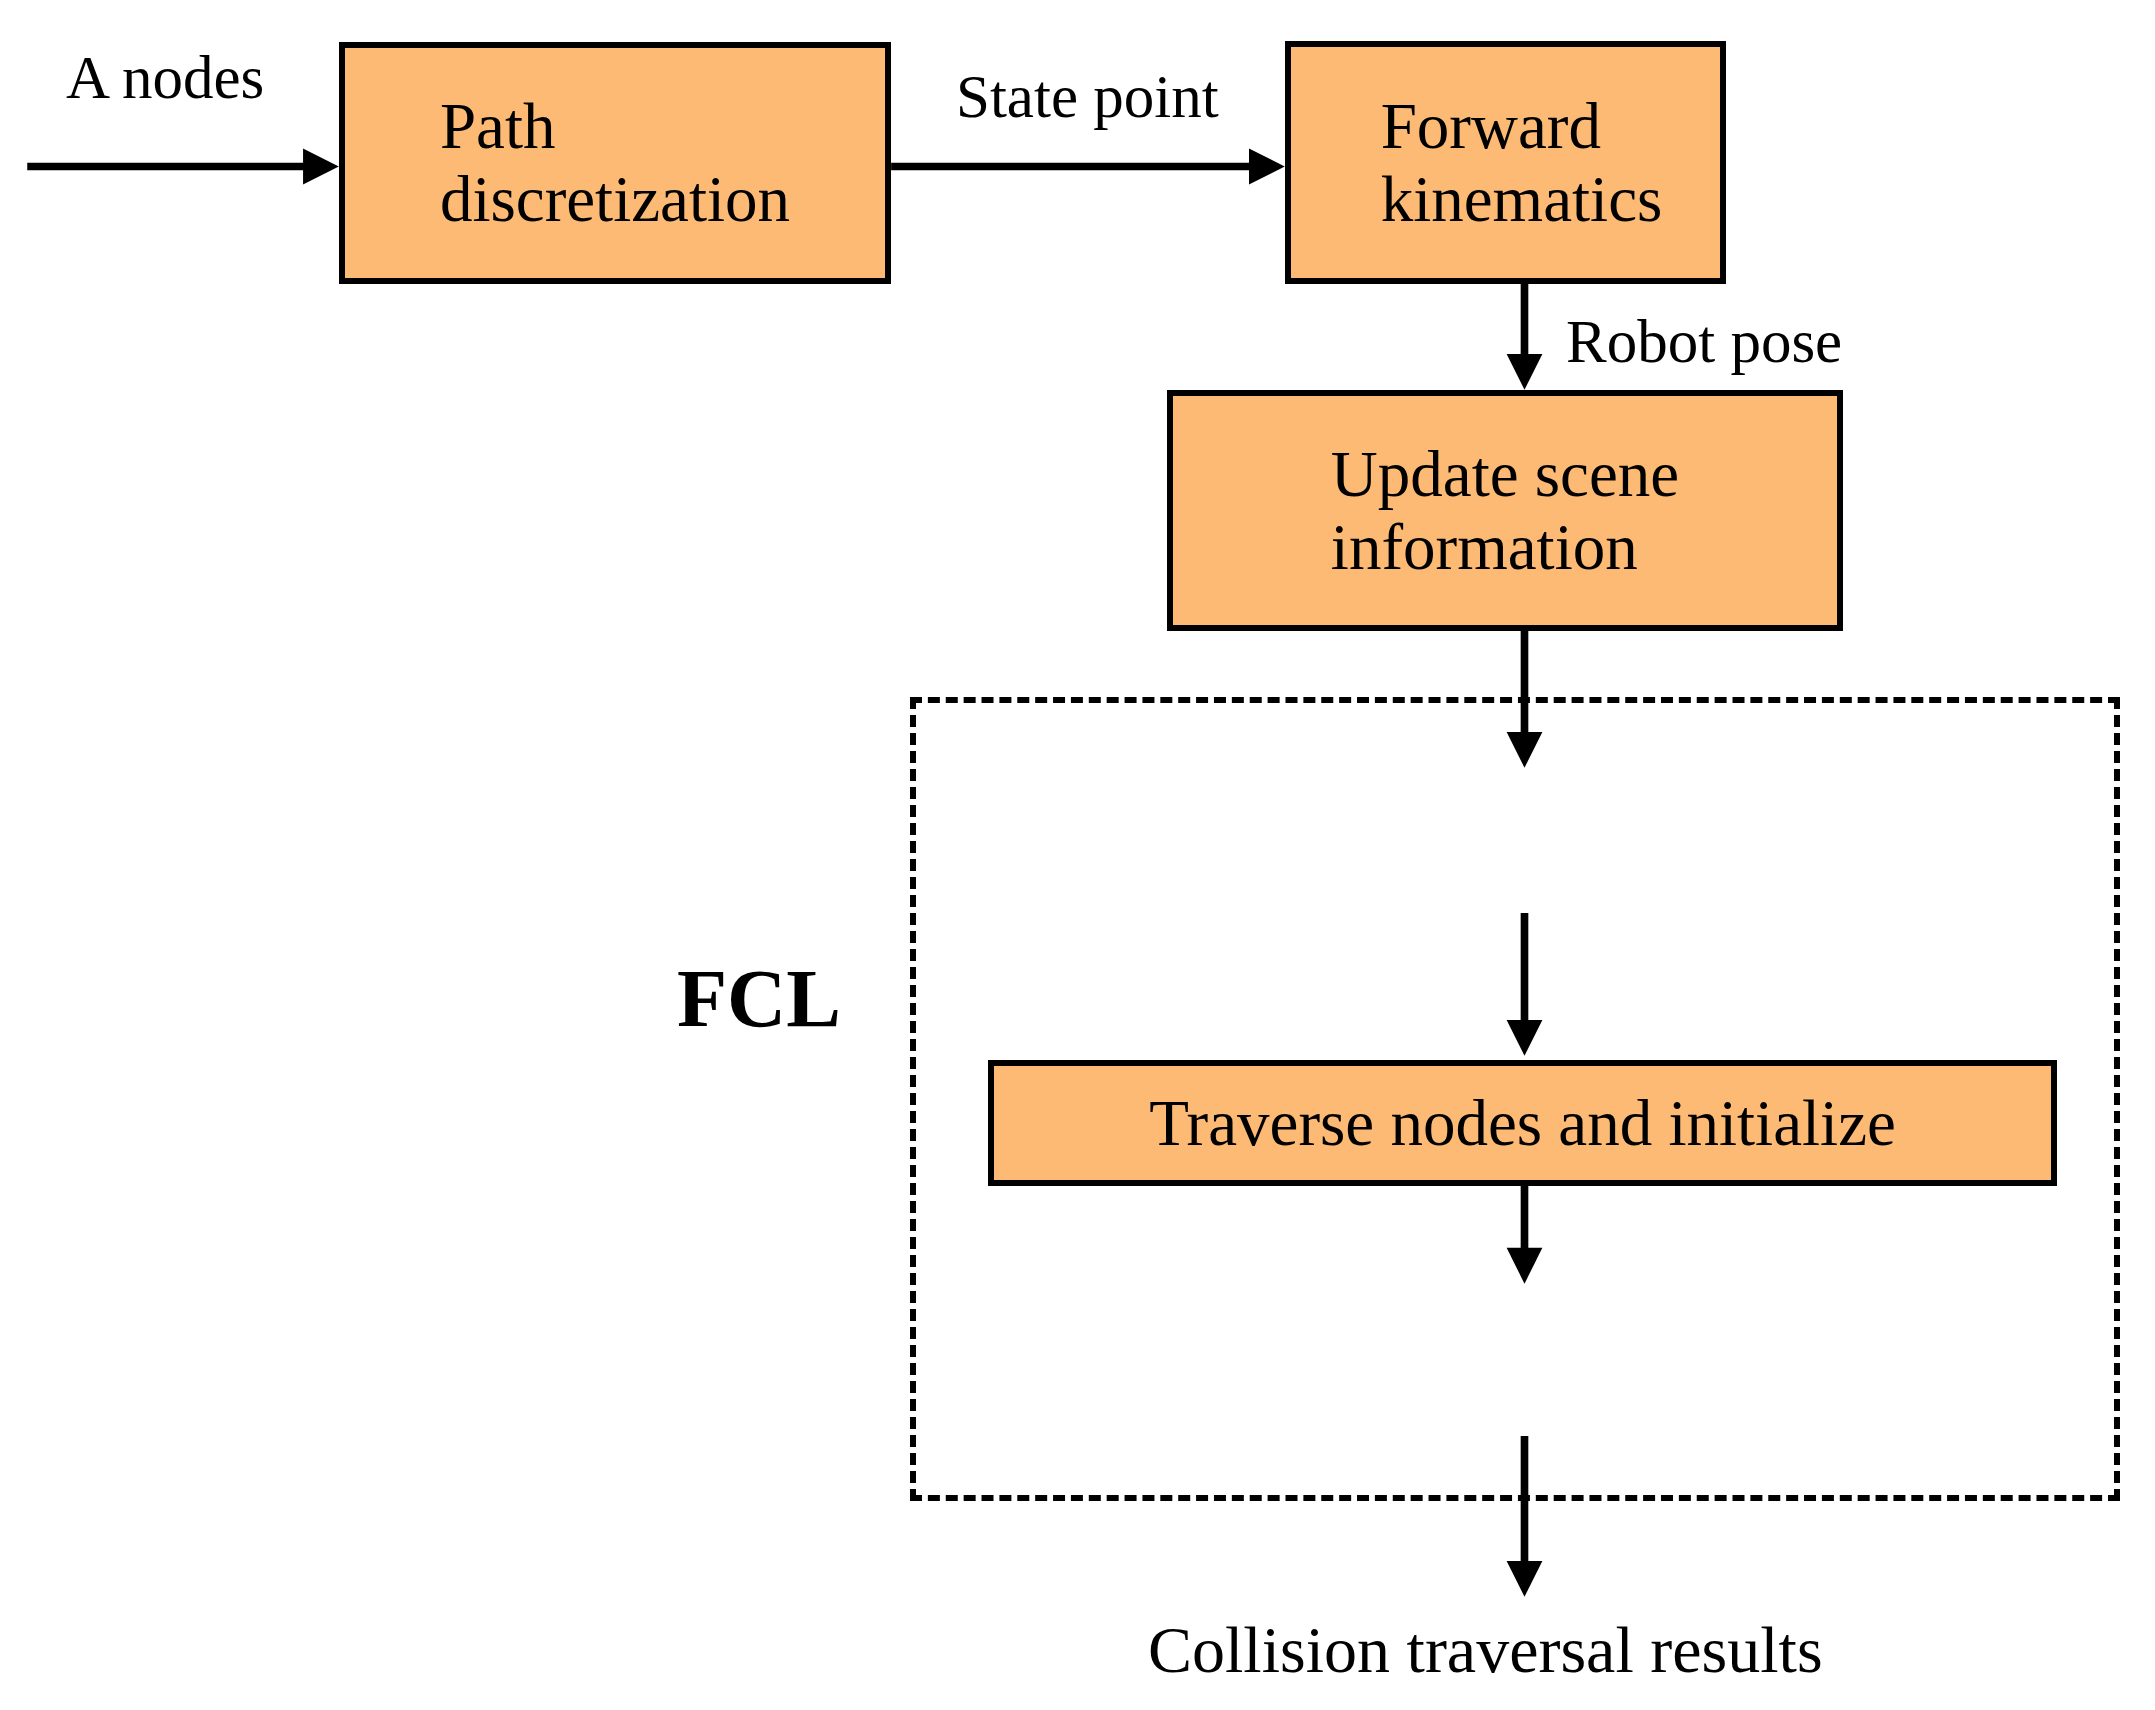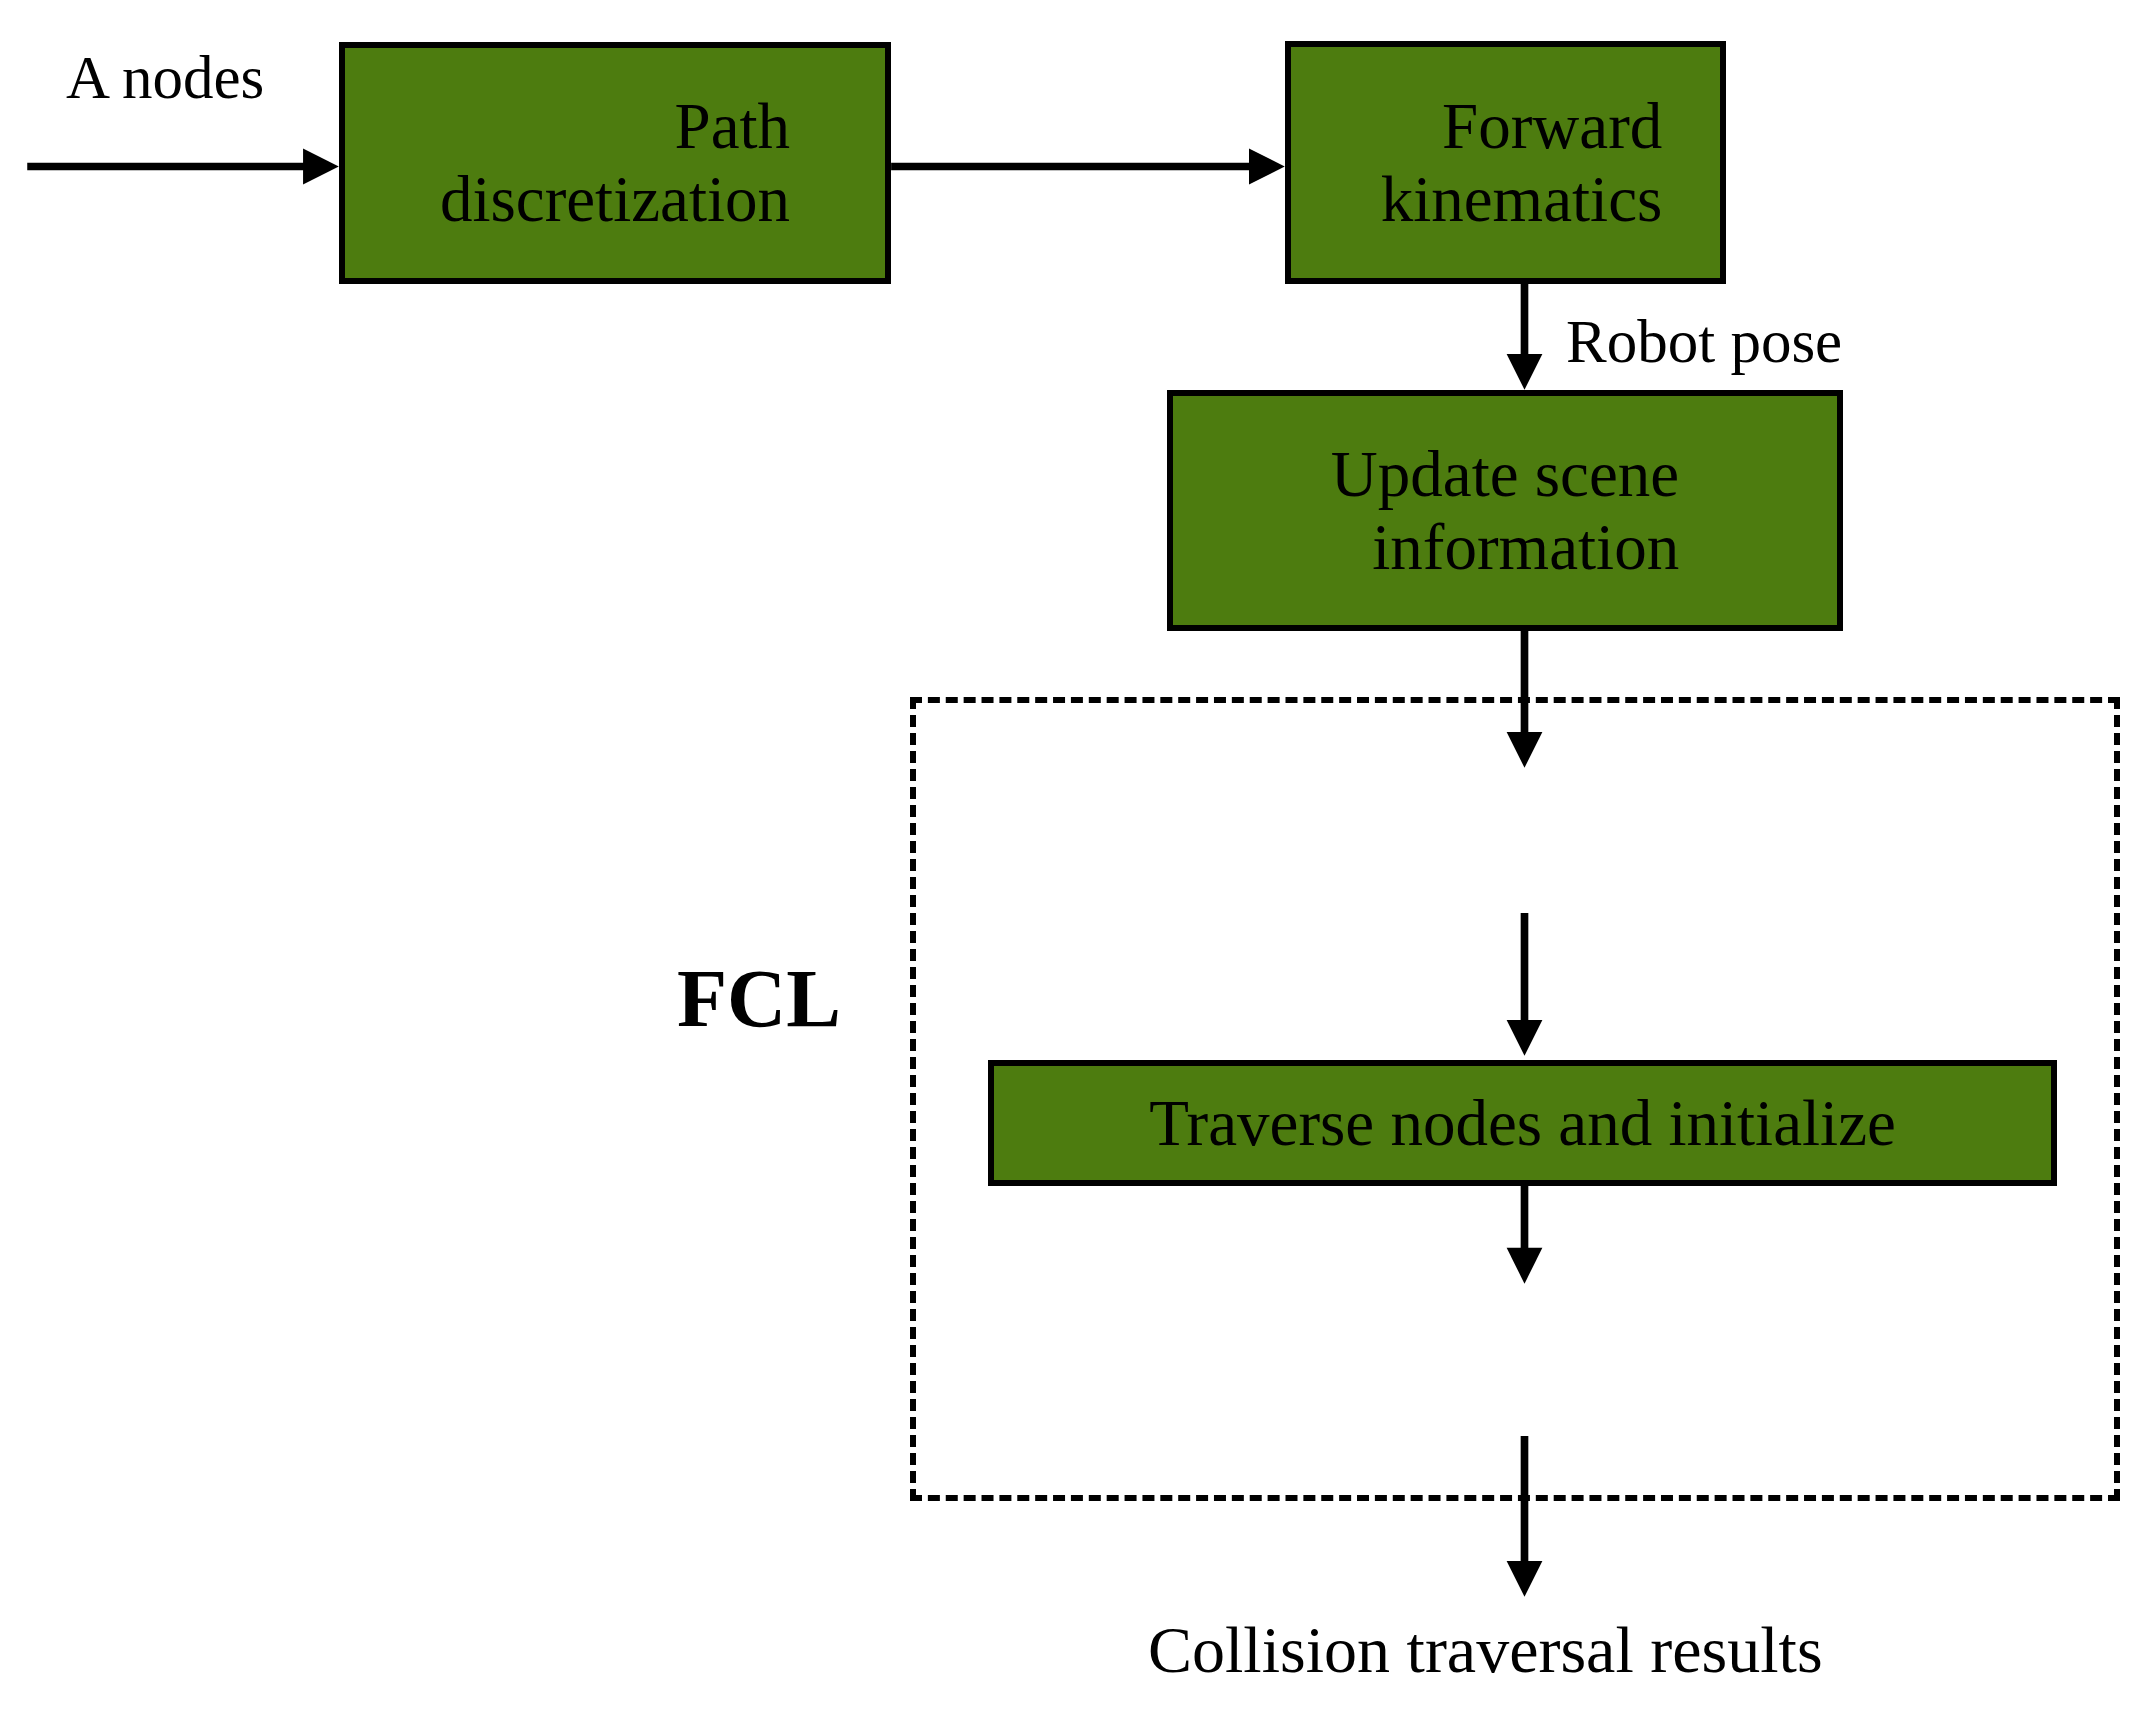--- a/index.html
+++ b/index.html
@@ -13,25 +13,25 @@
     height: 1710px;
     background: #ffffff;
     overflow: hidden;
     font-family: "Liberation Serif", "DejaVu Serif", serif;
     color: #000000;
   }
   .node {
     position: absolute;
     box-sizing: border-box;
     border: 6px solid #000000;
-    background: #4d7c0f;
+    background: #fdba74;
     display: flex;
     align-items: center;
     justify-content: center;
-    text-align: right;
+    text-align: left;
     line-height: 1.12;
     font-size: 65px;
     color: #000000;
     white-space: pre-line;
   }
   .group-box {
     position: absolute;
     box-sizing: border-box;
     border: 6px dashed #000000;
     background: transparent;
@@ -69,20 +69,21 @@
   <div class="connector" style="left:0px; top:128px; width:349px; height:77px;">
     <svg width="349" height="77" viewBox="0 0 410 90">
       <line x1="32" y1="45" x2="380" y2="45" stroke="#000" stroke-width="9"></line>
       <polygon points="398,45 356,24 356,66" fill="#000"></polygon>
     </svg>
   </div>
 
   <div class="node" style="left:339px; top:42px; width:552px; height:242px;">Path
 discretization</div>
 
+  <div class="free-label" style="left:956px; top:66px;">State point</div>
 
   <div class="connector" style="left:886px; top:128px; width:409px; height:77px;">
     <svg width="409" height="77" viewBox="0 0 480 90">
       <line x1="6" y1="45" x2="450" y2="45" stroke="#000" stroke-width="9"></line>
       <polygon points="468,45 426,24 426,66" fill="#000"></polygon>
     </svg>
   </div>
 
   <div class="node" style="left:1285px; top:41px; width:441px; height:243px;padding-left:32px;">Forward
 kinematics</div>

